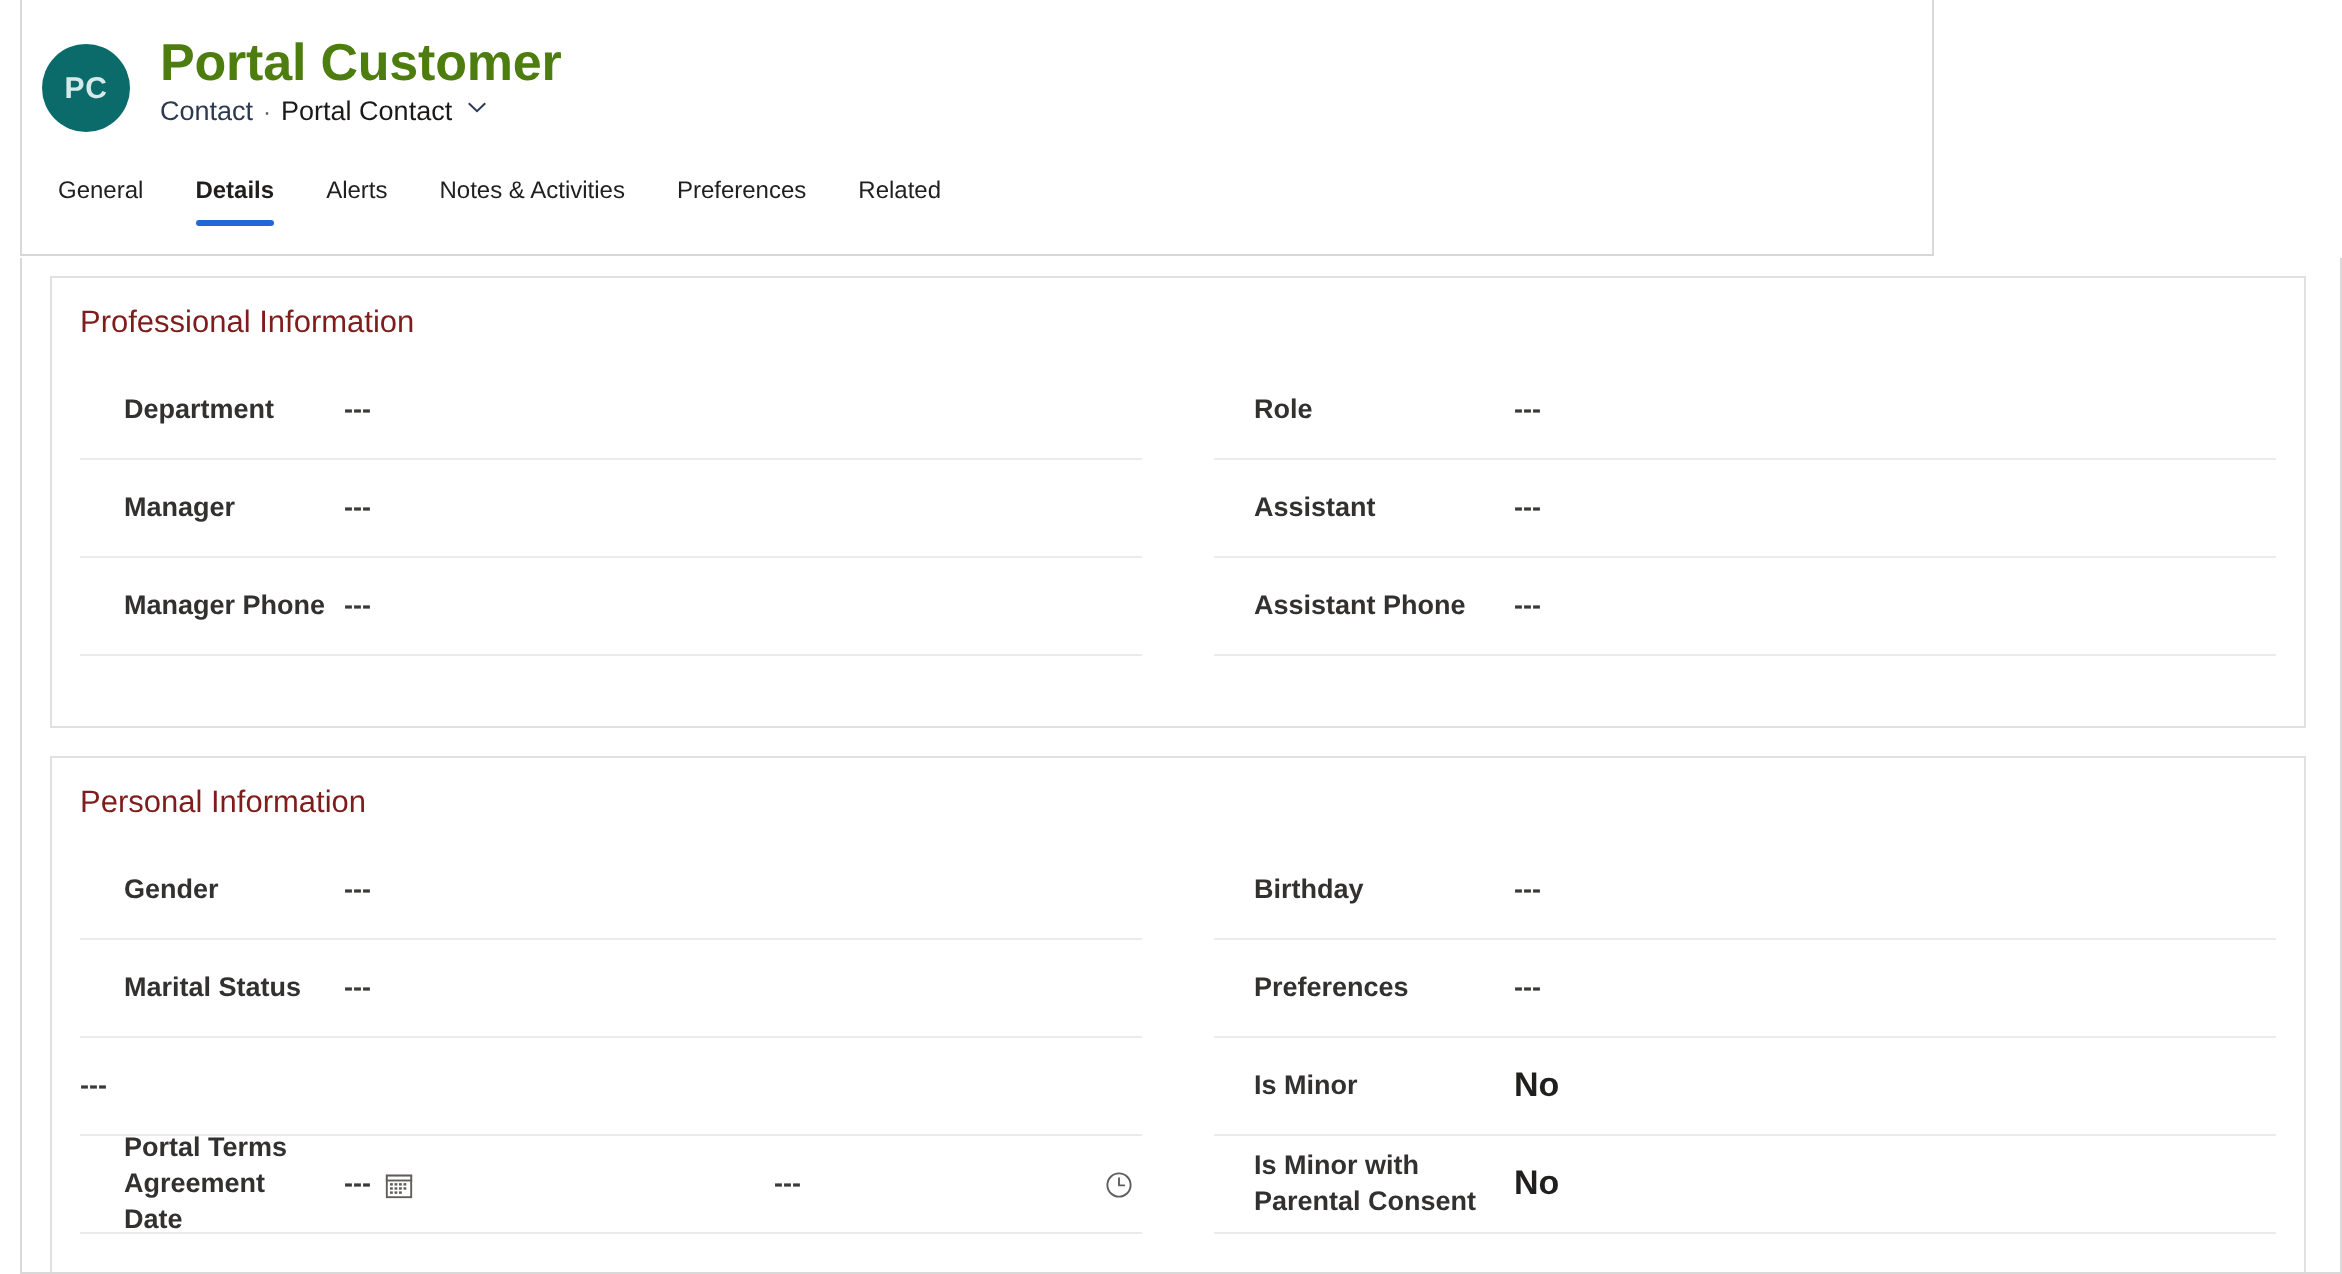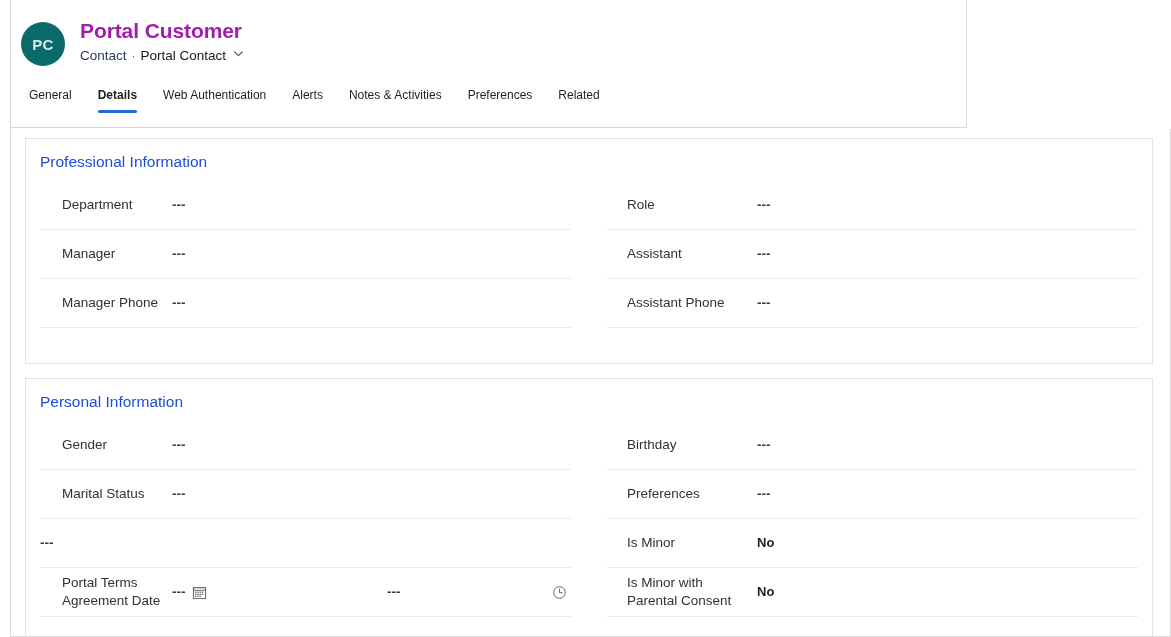--- a/index.html
+++ b/index.html
@@ -55,23 +55,23 @@
     user-select: none;
   }
 
   .title-block {
     position: absolute;
     left: 69px;
     top: 18px;
   }
 
   .record-title {
-    font-size: 21px;
+    font-size: 26px;
     font-weight: 700;
-    color: #a21caf;
+    color: #4d7c0f;
     line-height: 26px;
     letter-spacing: -.1px;
   }
 
   .record-sub {
     margin-top: 3px;
     font-size: 13.5px;
     color: #2b3a52;
     line-height: 18px;
     display: flex;
@@ -171,21 +171,21 @@
     background: #ffffff;
   }
   .card.professional { top: 9px; height: 226px; }
   .card.personal     { top: 249px; height: 268px; }
 
   .card-title {
     position: absolute;
     left: 14px;
     top: 13px;
     font-size: 15.5px;
-    color: #1d4ed8;
+    color: #7f1d1d;
     line-height: 20px;
   }
 
   .grid {
     position: absolute;
     left: 0;
     top: 42px;
     right: 0;
     display: flex;
   }
@@ -204,31 +204,32 @@
     position: relative;
   }
 
   .f-label {
     flex: 0 0 132px;
     font-size: 13.5px;
     color: #323130;
     line-height: 18px;
     padding-left: 22px;
     padding-right: 8px;
+    font-weight: bold;
   }
   .col.right .f-label { padding-left: 20px; flex: 0 0 150px; }
 
   .f-value {
     font-size: 13.5px;
     color: #323130;
     line-height: 18px;
     letter-spacing: .5px;
   }
   .f-value.dash { color: #3b3a39; font-weight: 700; letter-spacing: 0px; }
-  .f-value.bold { font-weight: 700; color: #201f1e; letter-spacing: 0; font-size: 13px; }
+  .f-value.bold { font-weight: 700; color: #201f1e; letter-spacing: 0; font-size: 17px; }
 
   
   .datetime-row { display: flex; align-items: center; flex: 1; }
   .dt-date {
     display: flex;
     align-items: center;
     flex: 0 0 195px;
   }
   .dt-icon {
     width: 16px; height: 16px;
@@ -278,21 +279,20 @@
             </svg>
           </span>
         </div>
       </div>
 
     </div>
 
     <div class="tabs">
       <div class="tab">General</div>
       <div class="tab active">Details</div>
-      <div class="tab">Web Authentication</div>
       <div class="tab">Alerts</div>
       <div class="tab">Notes &amp; Activities</div>
       <div class="tab">Preferences</div>
       <div class="tab">Related</div>
     </div>
   </div>
 
   <div class="body">
 
     <div class="card professional">

